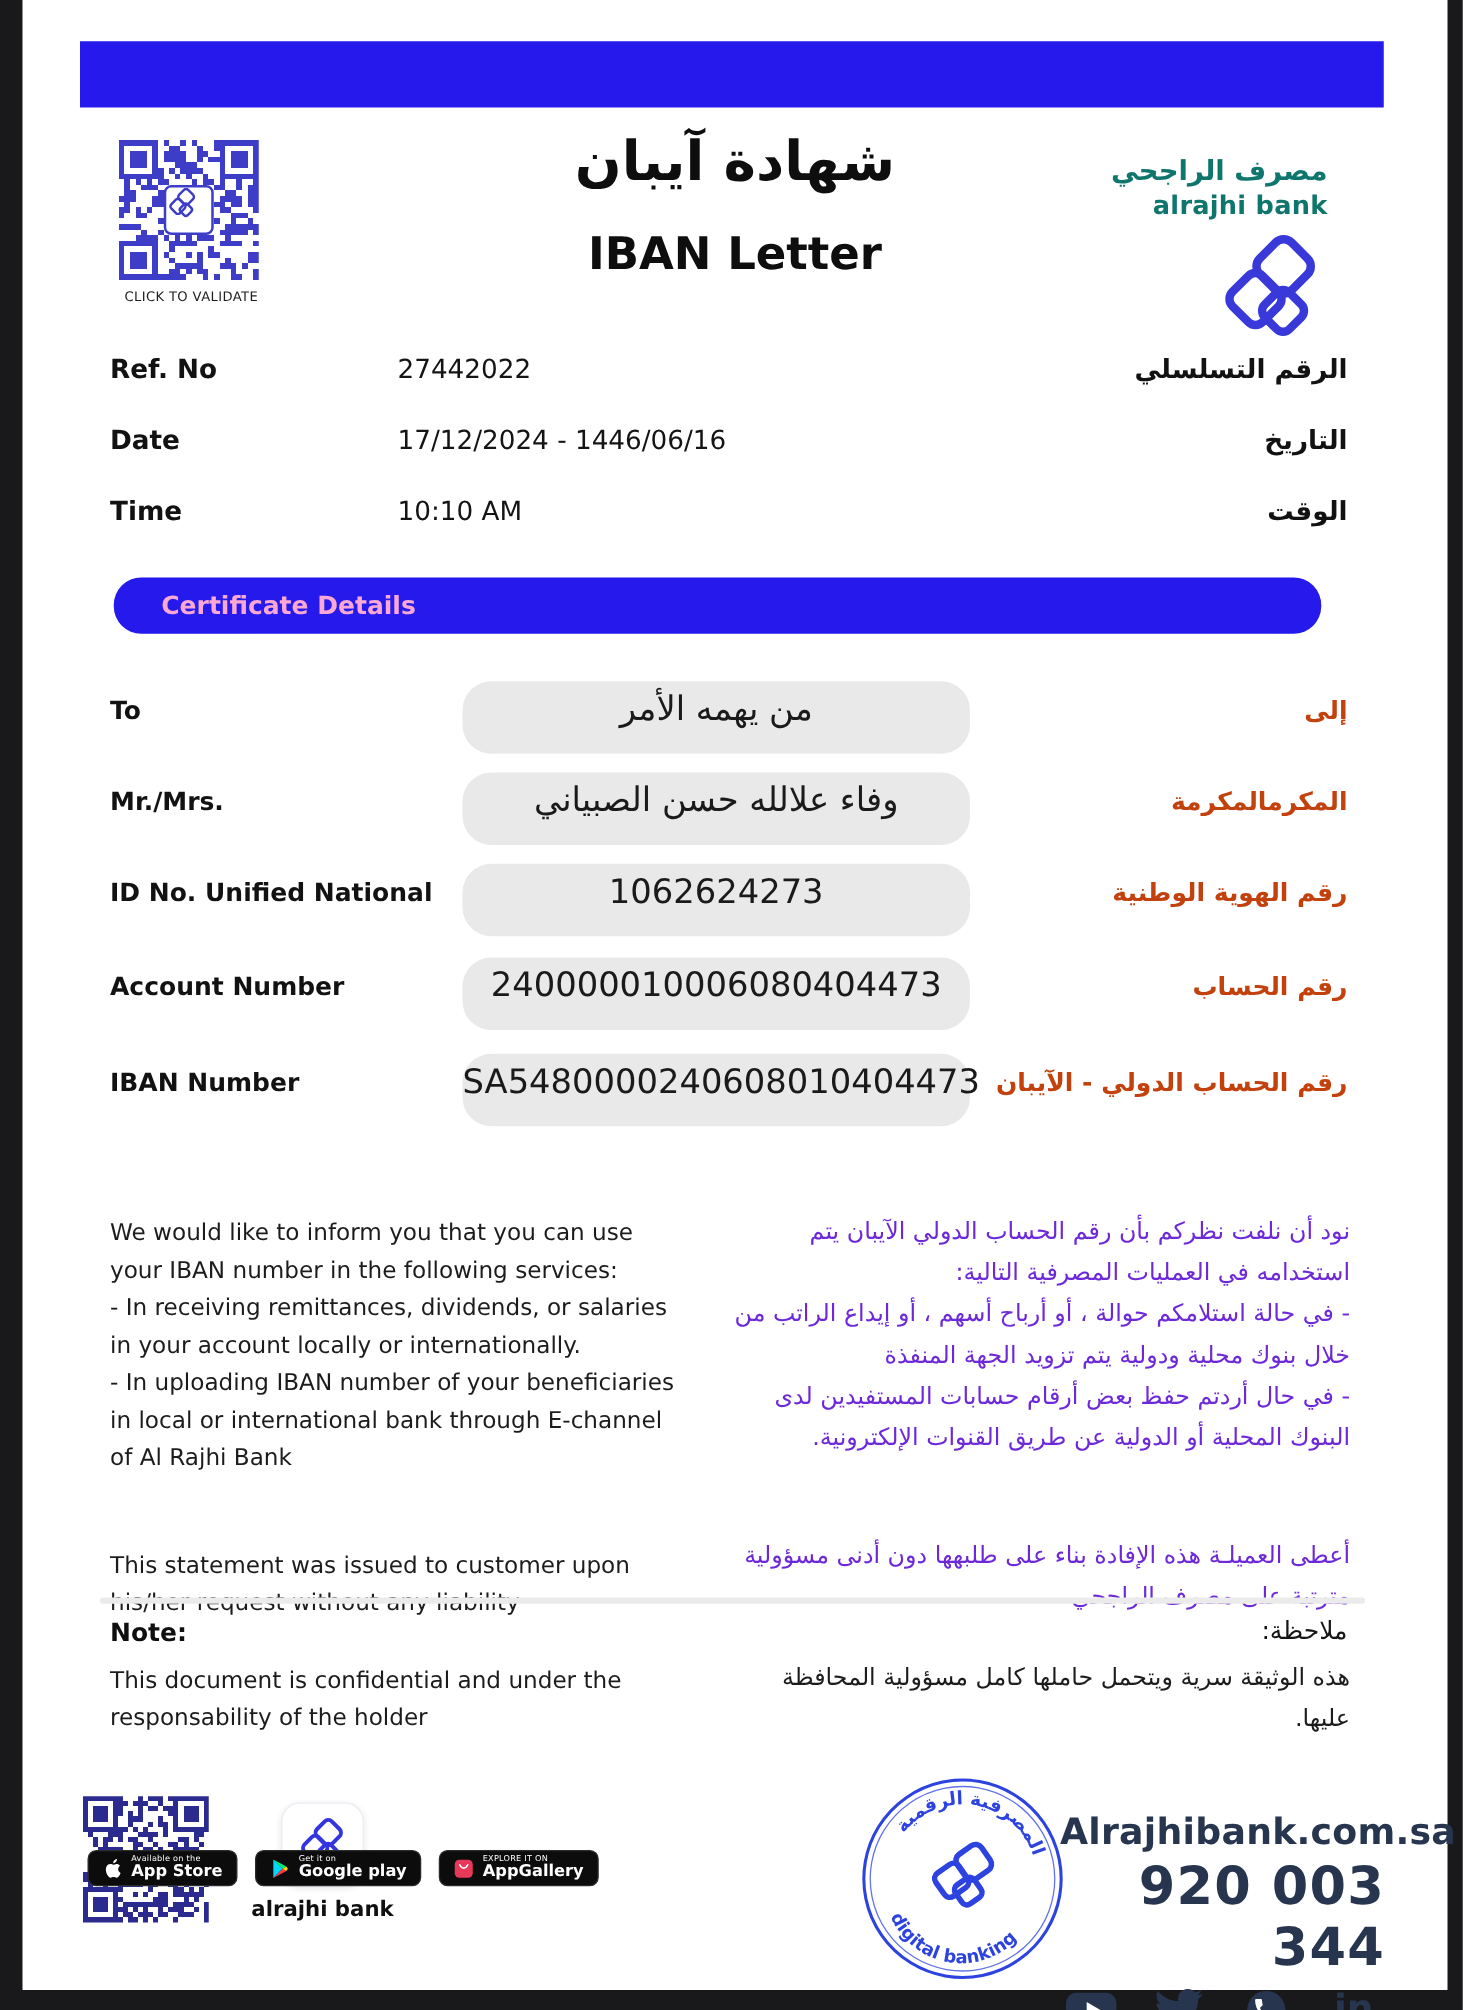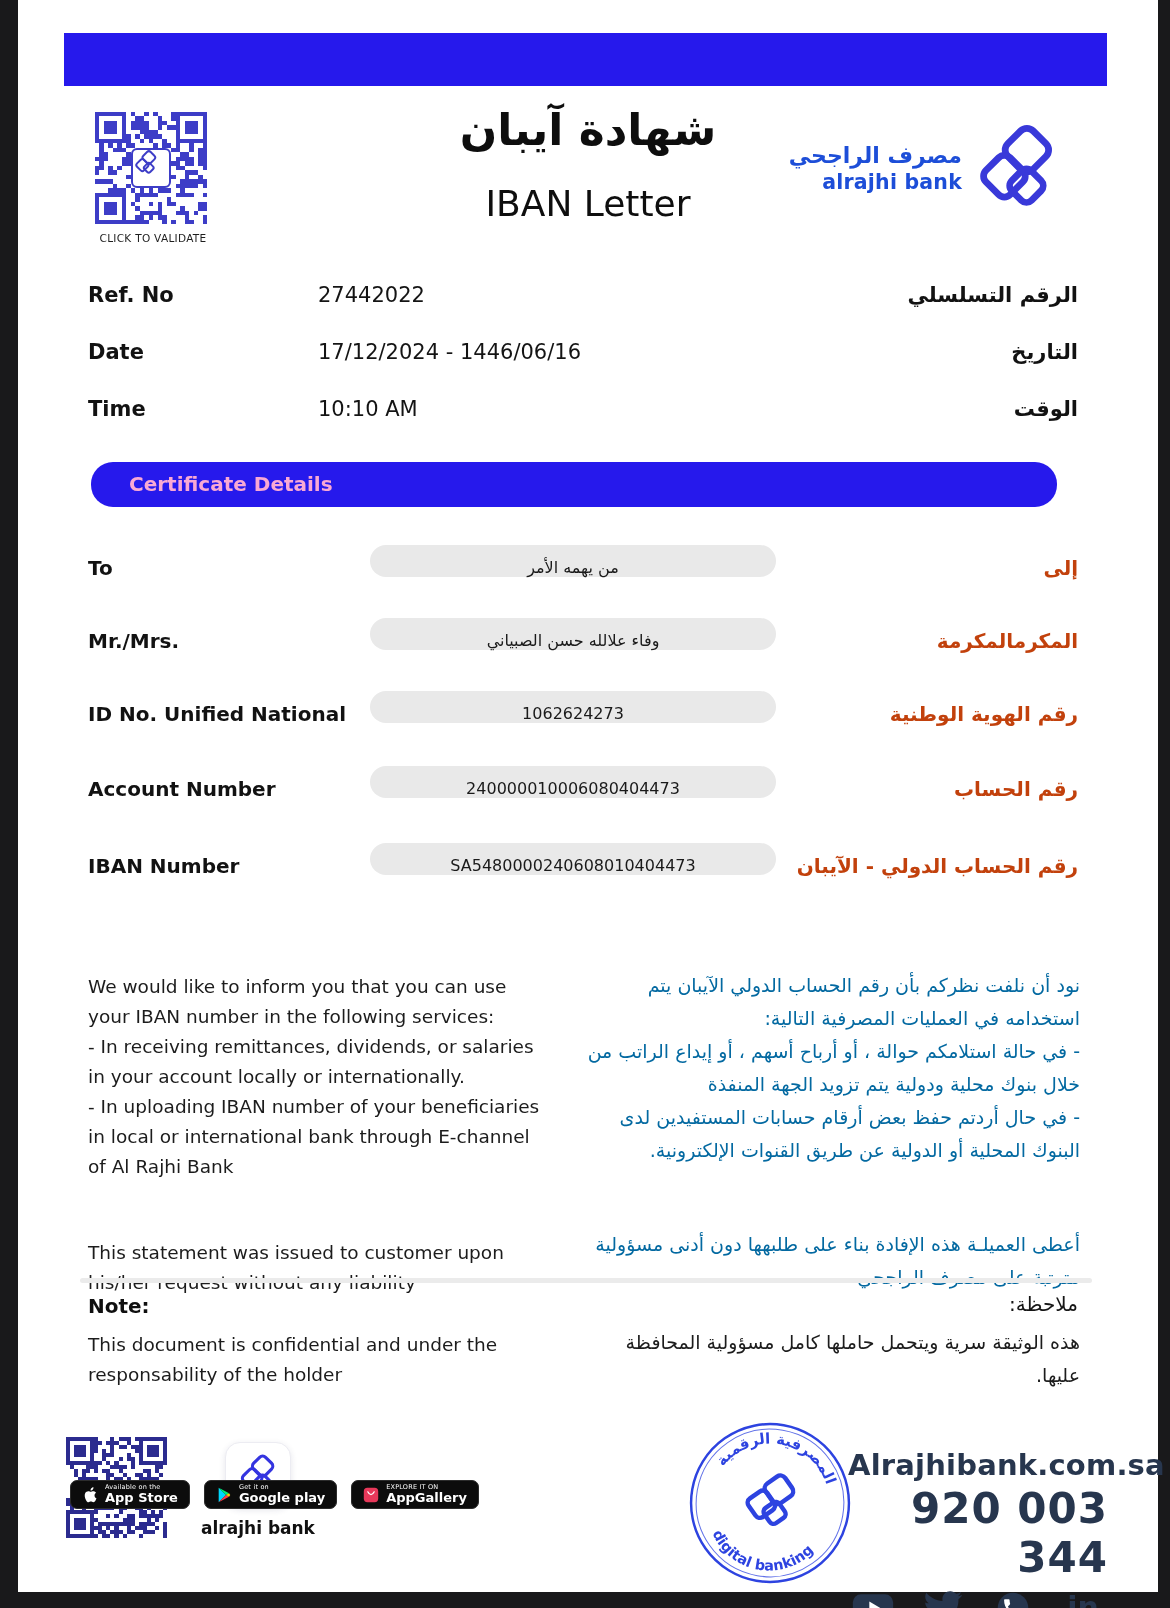--- a/index.html
+++ b/index.html
@@ -9,46 +9,46 @@
   .topbar { position:absolute; left:46px; top:33px; width:1043px; height:53px; background:#2619EC; }
 
   
   .qr1wrap { position:absolute; left:77px; top:112px; width:112px; height:112px; }
   .qr1wrap svg { width:100%; height:100%; display:block; }
   .qr-logo-box { position:absolute; left:36px; top:36px; width:40px; height:40px; background:#fff; border:2.5px solid #3d3dc7; border-radius:6px; display:flex; align-items:center; justify-content:center; }
   .qr-caption { position:absolute; left:40px; top:232px; width:190px; text-align:center; font-size:10.5px; letter-spacing:.3px; color:#1d1d1d; }
 
   .titles { position:absolute; left:0; top:104px; width:100%; text-align:center; color:#0e0e0e; }
   .title-ar { font-size:44px; font-weight:bold; }
-  .title-en { font-size:36px; font-weight:normal; margin-top:28px; }
-
-  .brand { position:absolute; right:96px; top:124px; display:flex; align-items:center; gap:10px; color:#1d4ed8; }
+  .title-en { font-size:36px; font-weight:bold; margin-top:28px; }
+
+  .brand { position:absolute; right:96px; top:124px; display:flex; align-items:flex-end; gap:10px; color:#0f766e;flex-direction:column; }
   .brand-text { text-align:right; line-height:1.25; }
   .brand-ar { font-size:22px; font-weight:bold; }
   .brand-en { font-size:20.5px; font-weight:bold; letter-spacing:.2px; }
   .brand-mark { width:90px; height:90px; }
 
   
   .meta-row { position:absolute; left:0; width:100%; height:34px; }
   .meta-label-en { position:absolute; left:70px; font-size:21px; font-weight:600; color:#121212; line-height:34px; }
   .meta-value { position:absolute; left:300px; width:500px; font-size:21px; font-weight:500; color:#141414; line-height:34px; }
   .meta-label-ar { position:absolute; right:80px; font-size:21px; font-weight:bold; color:#121212; line-height:34px; direction:rtl; }
 
   .cert-bar { position:absolute; left:73px; top:462px; width:966px; height:45px; background:#2619EC; border-radius:22px; color:#f9a8d4; font-size:20px; font-weight:bold; line-height:45px; padding-left:38px; }
 
   
   .det-row { position:absolute; left:0; width:100%; height:46px; }
   .det-label-en { position:absolute; left:70px; font-size:20px; font-weight:600; color:#121212; line-height:46px; }
-  .det-pill { position:absolute; left:352px; width:406px; height:32px; background:#E9E9E9; border-radius:23px; text-align:center; font-size:16px; color:#1a1a1a; line-height:46px; }
+  .det-pill { position:absolute; left:352px; width:406px; height:58px; background:#E9E9E9; border-radius:23px; text-align:center; font-size:27px; color:#1a1a1a; line-height:46px; }
   .det-label-ar { position:absolute; right:80px; font-size:20px; font-weight:bold; color:#c2410c; line-height:46px; direction:rtl; }
 
   
   .body-en { position:absolute; left:70px; top:942px; width:455px; font-size:18.5px; line-height:30px; color:#1c1c1c; white-space:pre-line; }
   .body-en .p2 { margin-top:26px; }
-  .body-ar { position:absolute; left:560px; top:936px; width:502px; font-size:19px; line-height:33px; color:#0369a1; direction:rtl; text-align:right; white-space:pre-line; }
+  .body-ar { position:absolute; left:560px; top:936px; width:502px; font-size:19px; line-height:33px; color:#6d28d9; direction:rtl; text-align:right; white-space:pre-line; }
   .body-ar .p2 { margin-top:28px; }
 
   .divider { position:absolute; left:62px; top:1278px; width:1012px; height:5px; background:#ebebeb; border-radius:3px; }
 
   .note-label-ar { position:absolute; right:80px; top:1292px; font-size:20px; color:#151515; direction:rtl; }
   .note-label-en { position:absolute; left:70px; top:1294px; font-size:20px; font-weight:bold; color:#0f0f0f; }
   .note-text-en { position:absolute; left:70px; top:1330px; width:430px; font-size:18.5px; line-height:30px; color:#1c1c1c; }
   .note-text-ar { position:absolute; left:600px; top:1326px; width:462px; font-size:19px; line-height:33px; color:#1c1c1c; direction:rtl; text-align:right; }
 
   

